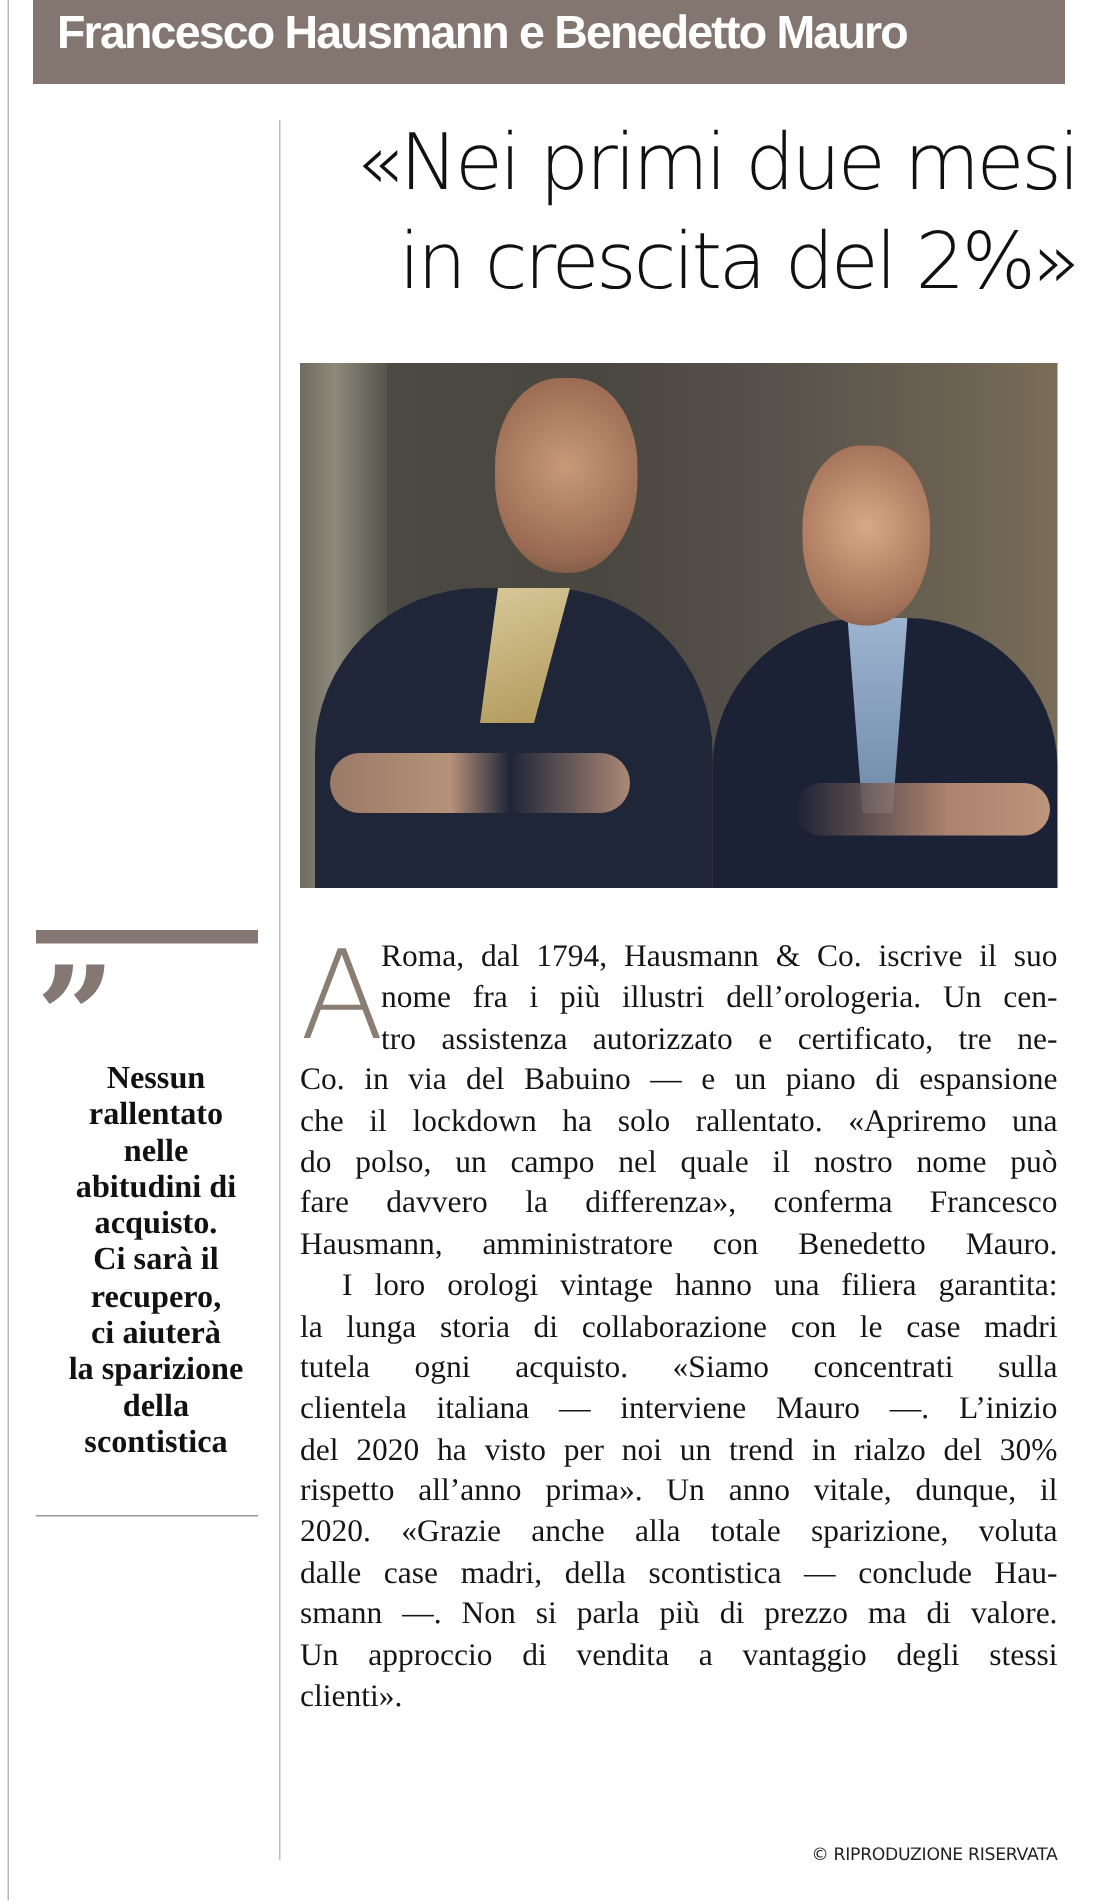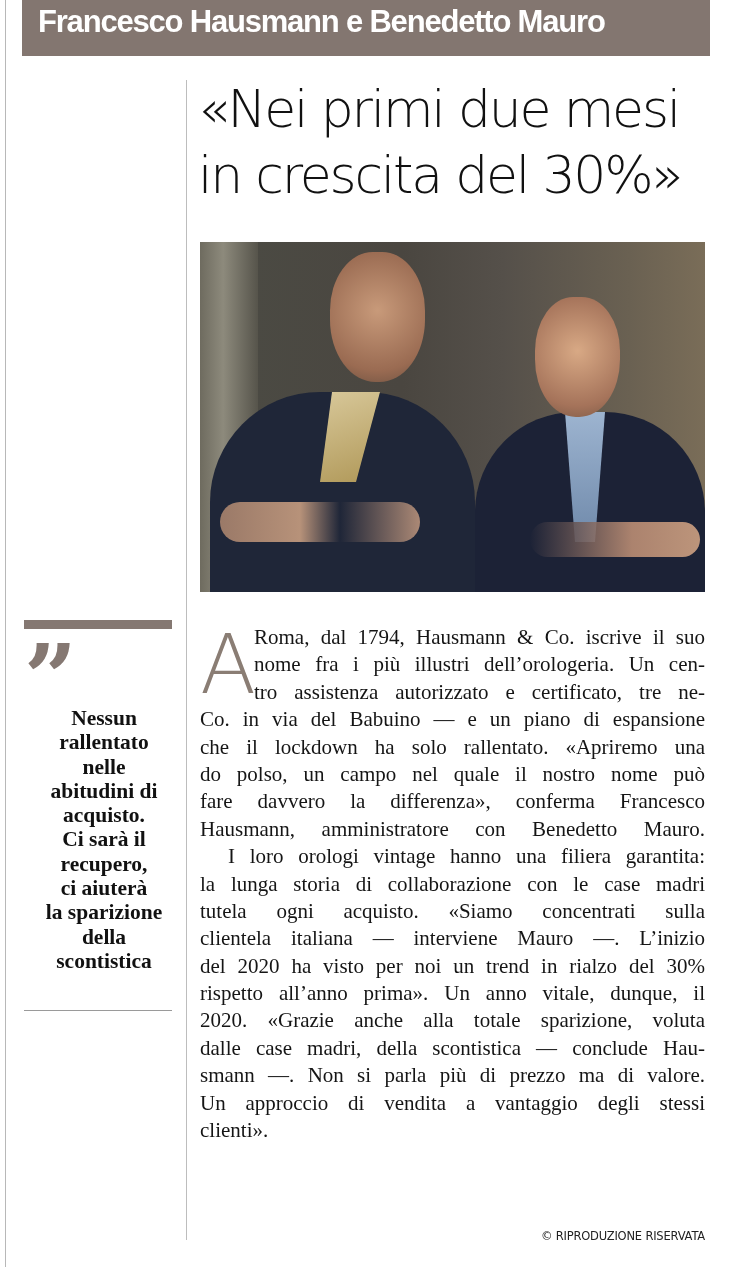--- a/index.html
+++ b/index.html
@@ -1,21 +1,21 @@
 <!DOCTYPE html>
 <html><head>
 <meta charset="utf-8">
 <style>
   html, body { margin:0; padding:0; background:#ffffff; }
   body { width:741px; height:1267px; position:relative; overflow:hidden; font-family:"DejaVu Serif", serif; color:#1a1a1a; }
   .page-left-rule { position:absolute; left:5px; top:0; width:1px; height:1267px; background:#b8b8b8; }
   .header-bar { position:absolute; left:22px; top:0; width:688px; height:56px; background:#837670; }
   .header-bar span { position:absolute; left:16px; top:4px; font-family:"Liberation Sans", sans-serif; font-weight:bold; font-size:31px; letter-spacing:-1.2px; color:#ffffff; white-space:nowrap; }
   .col-rule { position:absolute; left:186px; top:80px; width:1px; height:1160px; background:#bdbdbd; }
-  .headline { position:absolute; left:198px; top:76px; width:520px; font-family:"DejaVu Sans", sans-serif; font-weight:200; font-size:52px; line-height:66px; letter-spacing:-2.2px; color:#111; }
+  .headline { position:absolute; left:198px; top:76px; width:520px; font-family:"DejaVu Sans", sans-serif; font-weight:200; font-size:52px; line-height:66px; letter-spacing:-2.2px; color:#111;text-align:right; }
   .headline div { white-space:nowrap; }
   .photo { position:absolute; left:200px; top:242px; width:505px; height:350px; overflow:hidden;
     background:linear-gradient(90deg,#5a5a50 0%,#6f6c60 6%,#4b4a43 10%,#4a4640 40%,#55504a 60%,#6a6152 85%,#7a6d58 100%); }
   .photo .frame { position:absolute; left:0; top:0; width:58px; height:350px; background:linear-gradient(90deg,#6e6b5f,#8d8a7c 40%,#56544b); }
   .person { position:absolute; }
   .suit1 { left:10px; top:150px; width:265px; height:200px; background:#1f2638; border-radius:110px 110px 0 0; }
   .face1 { left:130px; top:10px; width:95px; height:130px; background:radial-gradient(circle at 50% 45%,#c89a7a,#9a6b52 70%,#6b5040); border-radius:45% 45% 48% 48%; }
   .shirt1 { left:120px; top:150px; width:60px; height:90px; background:linear-gradient(160deg,#d8c89a,#b09858); clip-path:polygon(20% 0,100% 0,60% 100%,0 100%); }
   .suit2 { left:275px; top:170px; width:230px; height:180px; background:#1c2236; border-radius:100px 100px 0 0; }
   .face2 { left:335px; top:55px; width:85px; height:120px; background:radial-gradient(circle at 50% 45%,#d8a985,#a5735a 70%,#7a5845); border-radius:45% 45% 48% 48%; }
@@ -41,21 +41,21 @@
 <div class="page-left-rule"></div>
 
 <div class="header-bar">
   <span>Francesco Hausmann e Benedetto Mauro</span>
 </div>
 
 <div class="col-rule"></div>
 
 <div class="headline">
   <div>«Nei primi due mesi</div>
-  <div>in crescita del 30%»</div>
+  <div>in crescita del 2%»</div>
 </div>
 
 <div class="photo" aria-label="Portrait of Francesco Hausmann and Benedetto Mauro in dark suits, arms crossed">
   <div class="frame"></div>
   <div class="person suit1"></div>
   <div class="person shirt1"></div>
   <div class="person face1"></div>
   <div class="person hands1"></div>
   <div class="person suit2"></div>
   <div class="person shirt2"></div>

